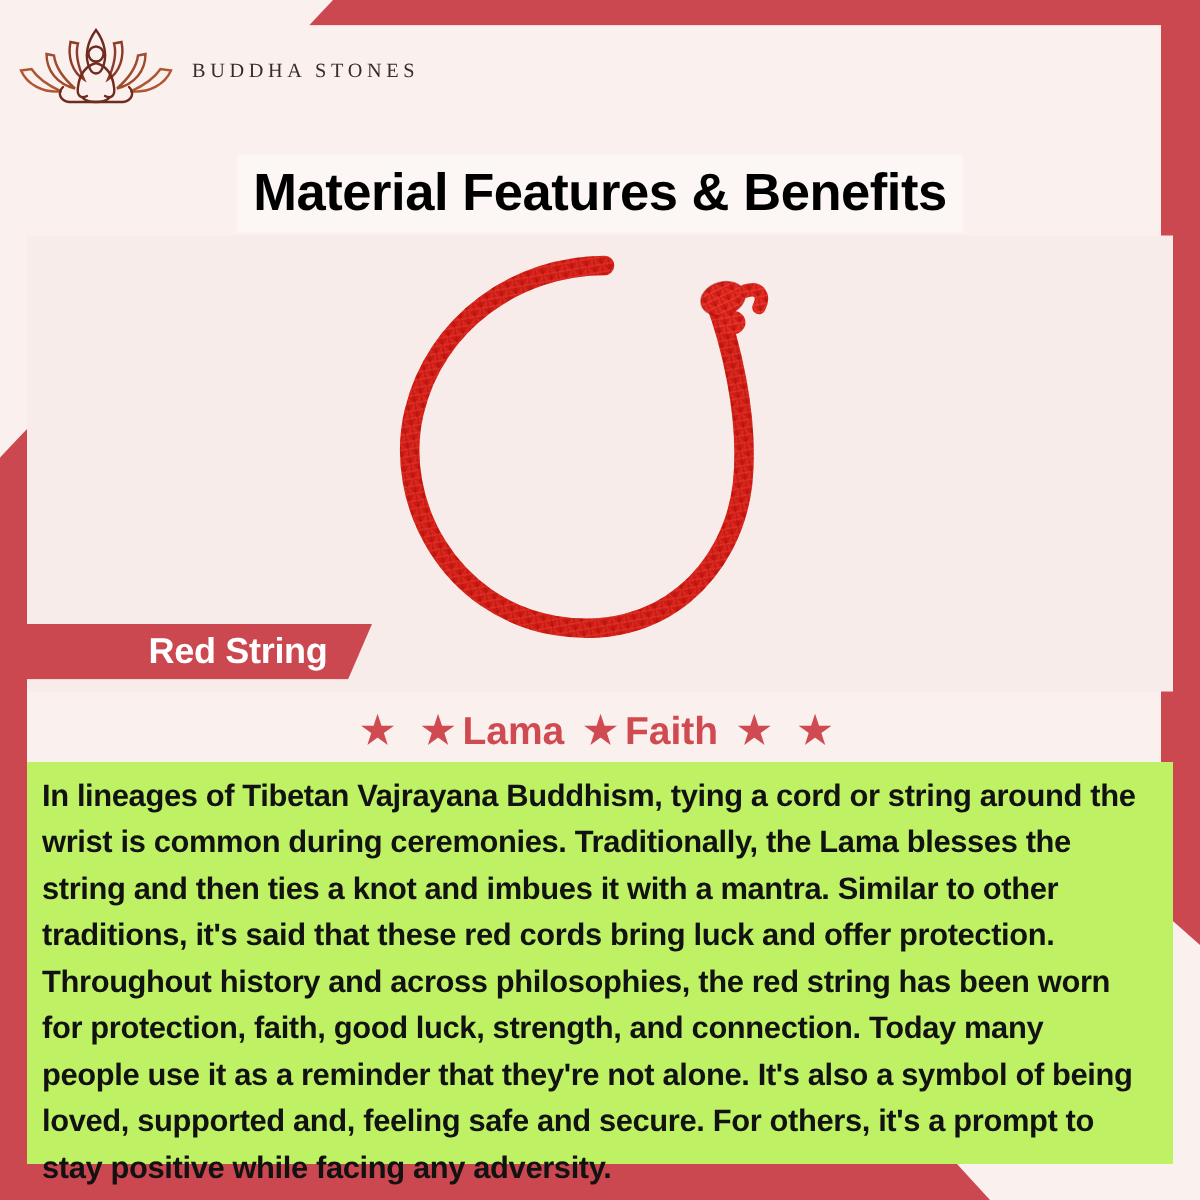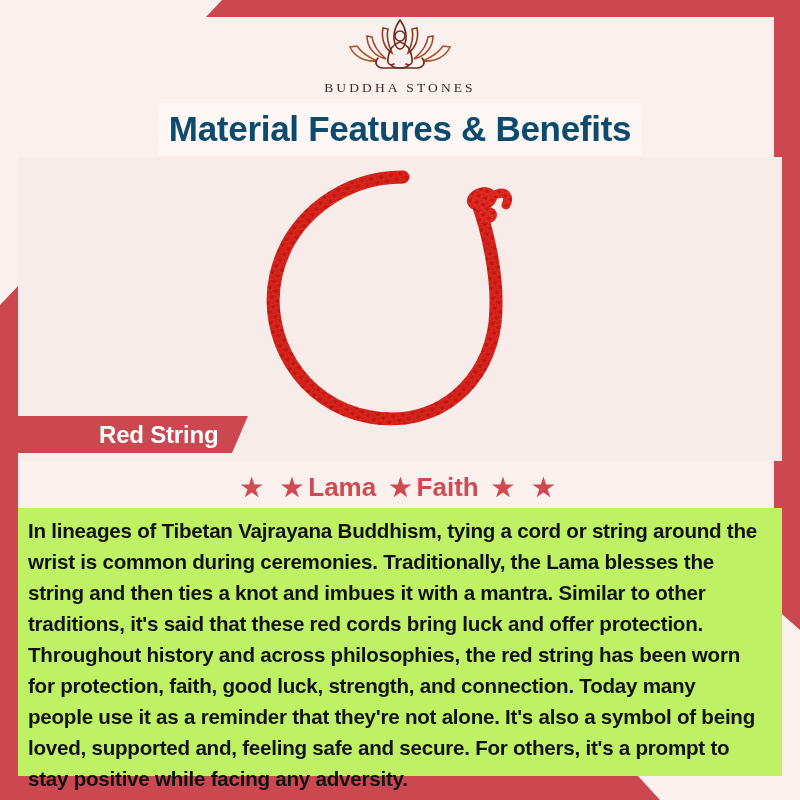--- a/index.html
+++ b/index.html
@@ -45,21 +45,21 @@
     background: #cc4850;
     clip-path: polygon(0 0, 638px 0, 660px 24px, 0 24px);
   }
 
   
   .logo-wrap {
     position: absolute;
     top: 14px; left: 0;
     width: 800px;
     display: flex;
-    flex-direction: column;
+    flex-direction: row;
     align-items: center;
   }
   .logo-mark { width: 128px; height: 62px; display: block; }
   .logo-word {
     margin-top: 4px;
     font-family: "Liberation Serif", serif;
     font-size: 13.5px;
     letter-spacing: 3.1px;
     color: #3b2a28;
     font-weight: 400;
@@ -69,21 +69,21 @@
   .title-band {
     position: absolute;
     top: 103px; left: 158px;
     width: 484px; height: 52px;
     background: #fcf6f4;
     display: flex;
     align-items: center;
     justify-content: center;
   }
   .title-text {
-    color: #0c4a6e;
+    color: #000000;
     font-size: 35px;
     font-weight: bold;
     letter-spacing: -0.3px;
     white-space: nowrap;
   }
 
   
   .photo-area {
     position: absolute;
     top: 157px; left: 18px;

